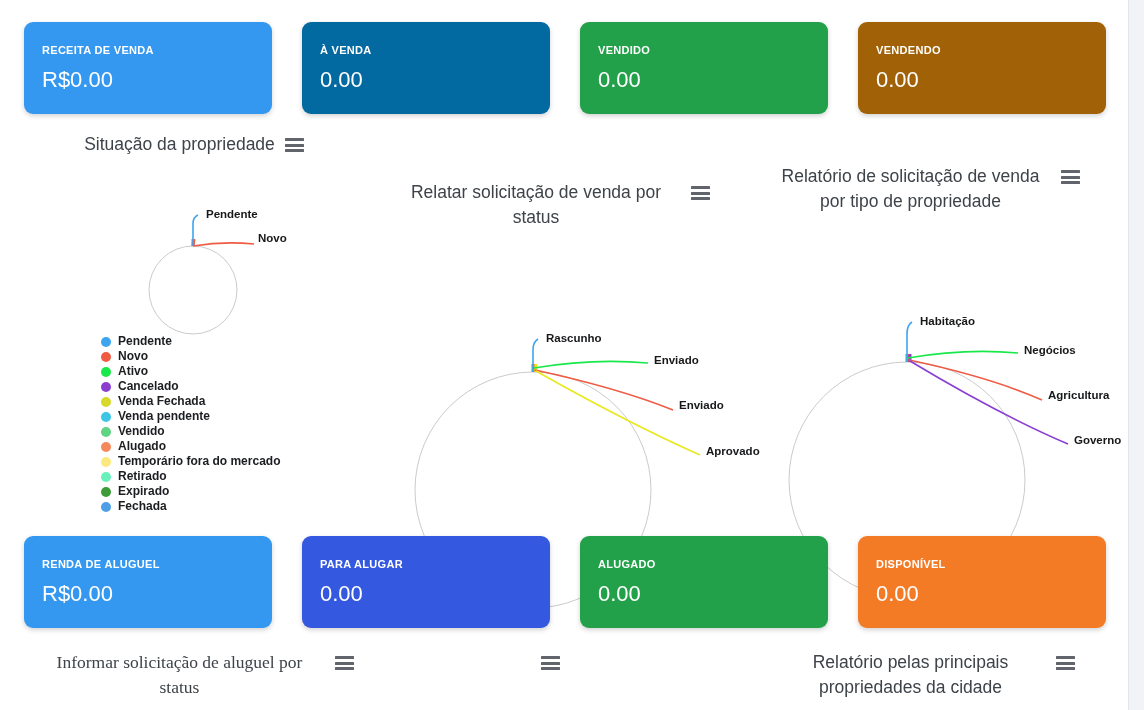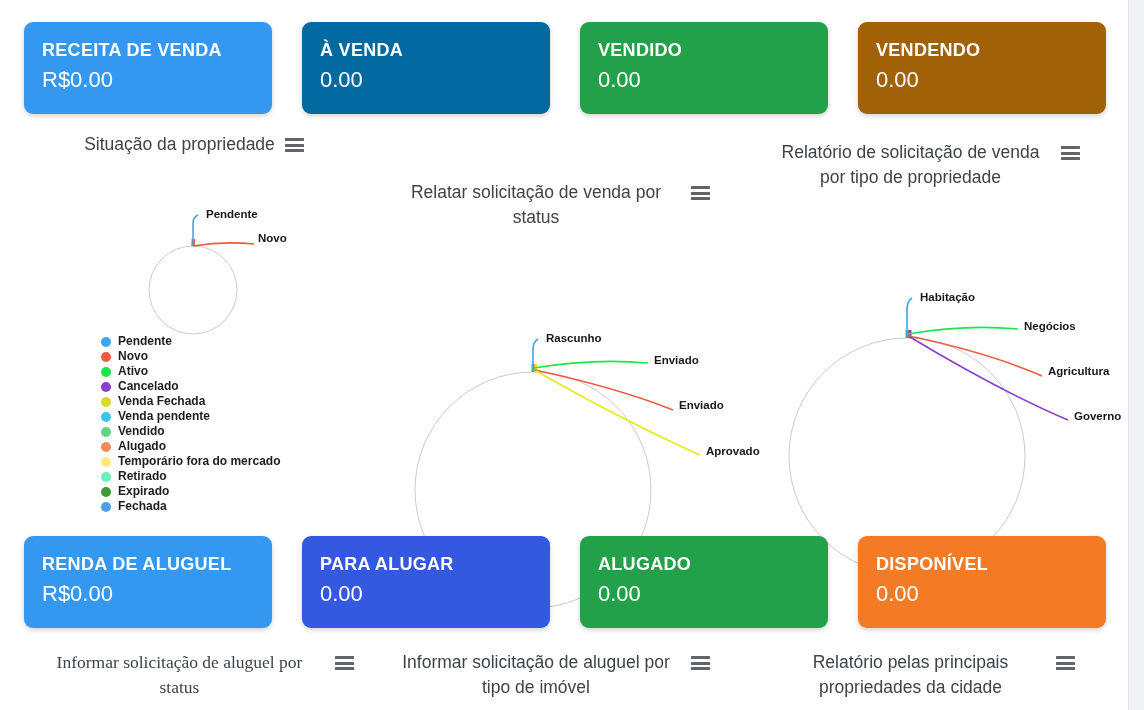--- a/index.html
+++ b/index.html
@@ -50,21 +50,21 @@
     box-shadow: 0 2px 5px rgba(0,0,0,0.18);
     color: #ffffff;
     overflow: hidden;
   }
   .kpi-card.c0 { left: 24px; }
   .kpi-card.c1 { left: 302px; }
   .kpi-card.c2 { left: 580px; }
   .kpi-card.c3 { left: 858px; }
 
   .kpi-label {
-    font-size: 18px;
+    font-size: 11px;
     font-weight: bold;
     letter-spacing: .3px;
     line-height: 16px;
     white-space: nowrap;
   }
   .kpi-value {
     font-size: 22px;
     font-weight: normal;
     line-height: 26px;
     margin-top: 9px;
@@ -279,21 +279,21 @@
         <path class="leader" d="M158,133 Q250,185 322,217" stroke="#e8e81f"></path>
         <text class="leader-label" x="168" y="101">Rascunho</text>
         <text class="leader-label" x="276" y="123">Enviado</text>
         <text class="leader-label" x="301" y="168">Enviado</text>
         <text class="leader-label" x="328" y="214">Aprovado</text>
       </svg>
     </div>
   </div>
 
   <div class="chart-panel" style="left:750px; top:140px; width:350px; height:380px;">
-    <div class="chart-head" style="width:350px;">
+    <div class="chart-head" style="width:350px;margin-top:24px;">
       <div class="chart-title" style="max-width:280px;">Relatório de solicitação de venda por tipo de propriedade</div>
       <div class="hamburger-icon">
         <span></span>
           <span></span>
           <span></span>
       </div>
     </div>
 
     <div class="plot" style="margin-top:8px;">
       <svg width="360" height="330" viewBox="0 0 360 330">
@@ -339,21 +339,20 @@
       <div class="hamburger-icon">
         <span></span>
           <span></span>
           <span></span>
       </div>
     </div>
   </div>
 
   <div class="chart-panel" style="left:378px; top:650px; width:345px;">
     <div class="chart-head" style="width:345px;">
-      <div class="chart-title" style="max-width:290px;">Informar solicitação de aluguel por tipo de imóvel</div>
       <div class="hamburger-icon">
         <span></span>
           <span></span>
           <span></span>
       </div>
     </div>
   </div>
 
   <div class="chart-panel" style="left:750px; top:650px; width:350px;">
     <div class="chart-head" style="width:350px;">

